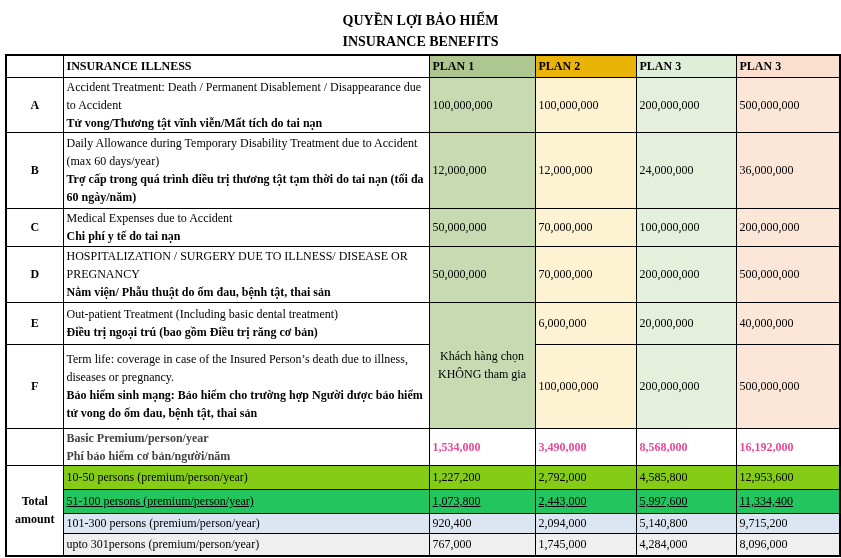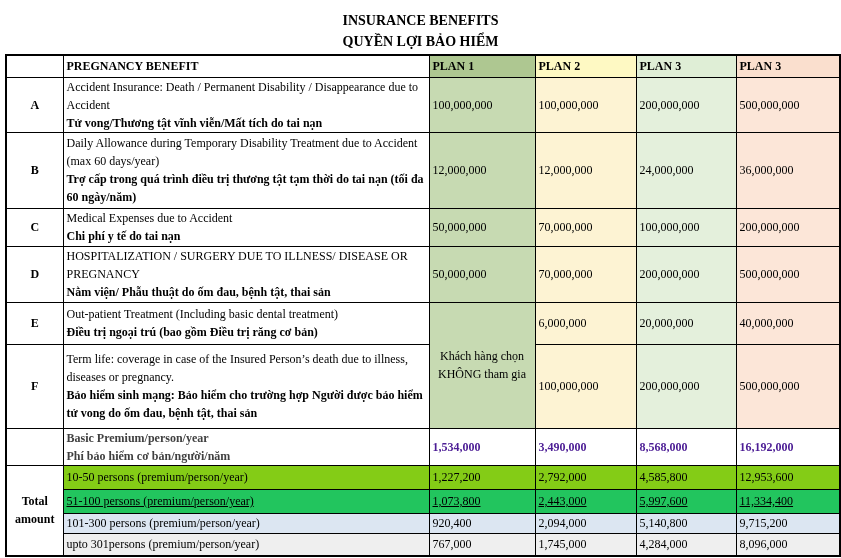--- a/index.html
+++ b/index.html
@@ -30,66 +30,66 @@
   td.letter{font-weight:bold;font-size:13px;text-align:center;}
   td.desc{padding:1px 4px;}
   .vi{font-weight:bold;}
   td.num{padding-right:5px;}
   td.optout{
     text-align:center;font-weight:normal;line-height:21px;
     padding:0 6px;
   }
   td.total{font-weight:bold;font-size:13px;text-align:center;line-height:20px;}
   .red{color:#404040;font-weight:bold;}
-  td.num.red{color:#4c1d95;font-weight:bold;}
+  td.num.red{color:#ec4899;font-weight:bold;}
   
   .p1h{background:#aec791;} .p1{background:#c7dab2;}
-  .p2h{background:#fef9c3;} .p2{background:#fdf3d3;}
+  .p2h{background:#eab308;} .p2{background:#fdf3d3;}
   .p3h{background:#dfeed6;} .p3{background:#e4f0dc;}
   .p4h{background:#fadfce;} .p4{background:#fce6d8;}
   
   .bg-pink{background:#84cc16;}
   .bg-green{background:#22c55e;text-decoration:underline;}
   .bg-blue{background:#dce6f2;}
   .bg-gray{background:#efefef;}
 </style>
 </head>
 <body>
 
 <div class="page">
 
   <div class="title">
+    <div>QUYỀN LỢI BẢO HIỂM</div>
     <div>INSURANCE BENEFITS</div>
-    <div>QUYỀN LỢI BẢO HIỂM</div>
   </div>
 
   <table class="grid">
     <colgroup>
       <col style="width:57px">
         <col style="width:366px">
       <col style="width:106px">
         <col style="width:101px">
       <col style="width:100px">
         <col style="width:104px">
     </colgroup>
 
     <tbody>
         <tr style="height:22px">
       <td class="corner"></td>
-      <td class="bh">PREGNANCY BENEFIT</td>
+      <td class="bh">INSURANCE ILLNESS</td>
       <td class="ph p1h">PLAN 1</td>
       <td class="ph p2h">PLAN 2</td>
       <td class="ph p3h">PLAN 3</td>
       <td class="ph p4h">PLAN 3</td>
     </tr>
 
     <tr style="height:55px">
       <td class="letter">A</td>
       <td class="desc">
-        <div class="en">Accident Insurance: Death / Permanent Disability / Disappearance due to Accident</div>
+        <div class="en">Accident Treatment: Death / Permanent Disablement / Disappearance due to Accident</div>
         <div class="vi">Tử vong/Thương tật vĩnh viễn/Mất tích do tai nạn</div>
       </td>
       <td class="num p1">100,000,000</td>
       <td class="num p2">100,000,000</td>
       <td class="num p3">200,000,000</td>
       <td class="num p4">500,000,000</td>
     </tr>
 
     <tr style="height:76px">
       <td class="letter">B</td>

